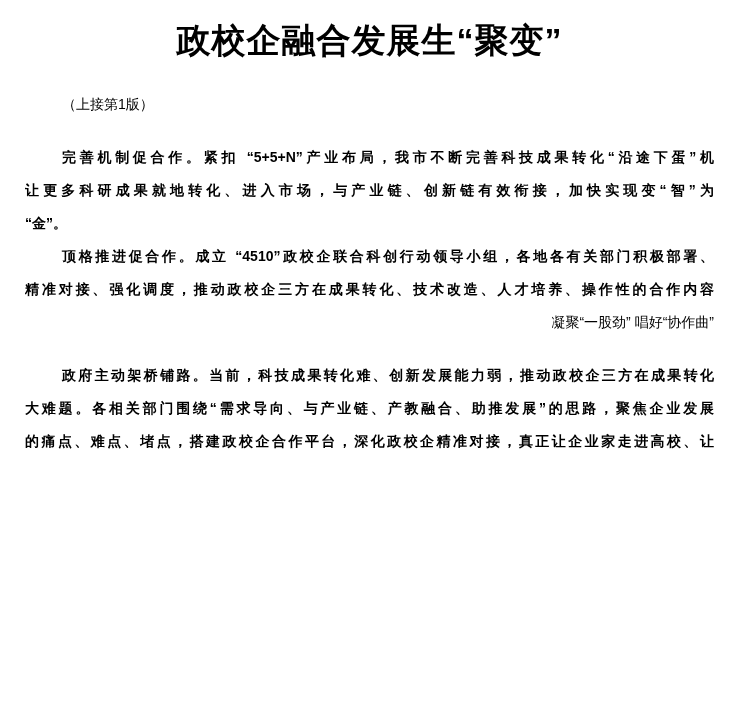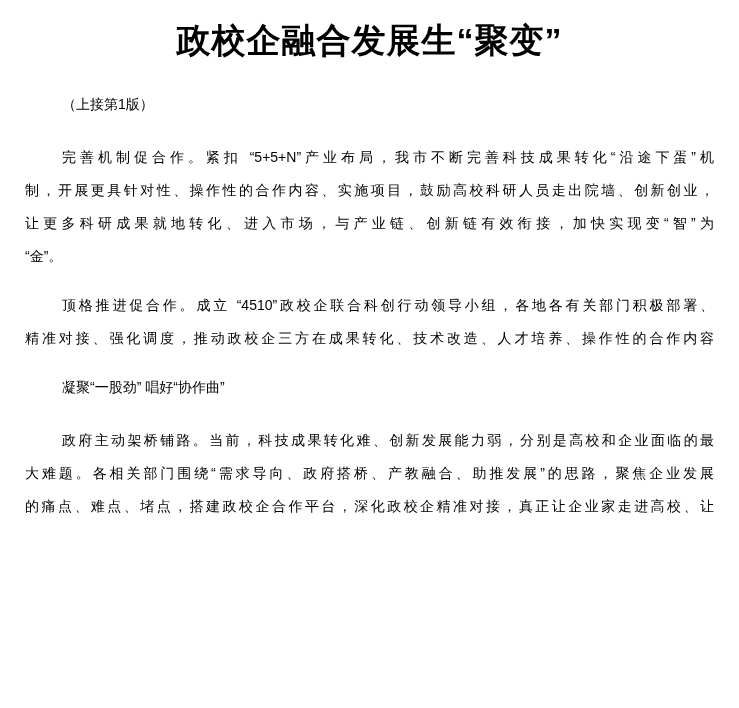--- a/index.html
+++ b/index.html
@@ -29,63 +29,63 @@
   }
   .body-text {
     font-size: 14px;
     line-height: 33px;
   }
   .note {
     margin-top: 28px;
     padding-left: 37px;
   }
   .block-gap-lg { margin-top: 20px; }
-  .block-gap-md { margin-top: 16px; }
+  .block-gap-md { }
   .line {
     text-align: justify;
     text-align-last: justify;
     -moz-text-align-last: justify;
     overflow: hidden;
     height: 33px;
+    font-weight: bold;
   }
   .line.first { padding-left: 37px; }
   .line.last {
     text-align-last: left;
     -moz-text-align-last: left;
   }
   .subhead-line {
     padding-left: 37px;
-    text-align: left;
+    text-align: right;
   }
 </style>
 </head>
 <body>
 
 <div class="page">
 
   <h1 class="title">政校企融合发展生“聚变”</h1>
 
   <div class="body-text note">（上接第1版）</div>
 
   <div class="body-text block-gap-lg">
     <div class="line first">完善机制促合作。紧扣 “5+5+N”产业布局，我市不断完善科技成果转化“沿途下蛋”机</div>
-    <div class="line">制，开展更具针对性、操作性的合作内容、实施项目，鼓励高校科研人员走出院墙、创新创业，</div>
     <div class="line">让更多科研成果就地转化、进入市场，与产业链、创新链有效衔接，加快实现变“智”为</div>
     <div class="line last">“金”。</div>
   </div>
 
   <div class="body-text block-gap-md">
     <div class="line first">顶格推进促合作。成立 “4510”政校企联合科创行动领导小组，各地各有关部门积极部署、</div>
     <div class="line">精准对接、强化调度，推动政校企三方在成果转化、技术改造、人才培养、操作性的合作内容</div>
   </div>
 
   <div class="body-text block-gap-md">
     <div class="subhead-line">凝聚“一股劲” 唱好“协作曲”</div>
   </div>
 
 
   <div class="body-text block-gap-lg">
-    <div class="line first">政府主动架桥铺路。当前，科技成果转化难、创新发展能力弱，分别是高校和企业面临的最</div>
-    <div class="line">大难题。各相关部门围绕“需求导向、政府搭桥、产教融合、助推发展”的思路，聚焦企业发展</div>
+    <div class="line first">政府主动架桥铺路。当前，科技成果转化难、创新发展能力弱，推动政校企三方在成果转化</div>
+    <div class="line">大难题。各相关部门围绕“需求导向、与产业链、产教融合、助推发展”的思路，聚焦企业发展</div>
     <div class="line">的痛点、难点、堵点，搭建政校企合作平台，深化政校企精准对接，真正让企业家走进高校、让</div>
   </div>
 
 </div>
 
 </body></html>

